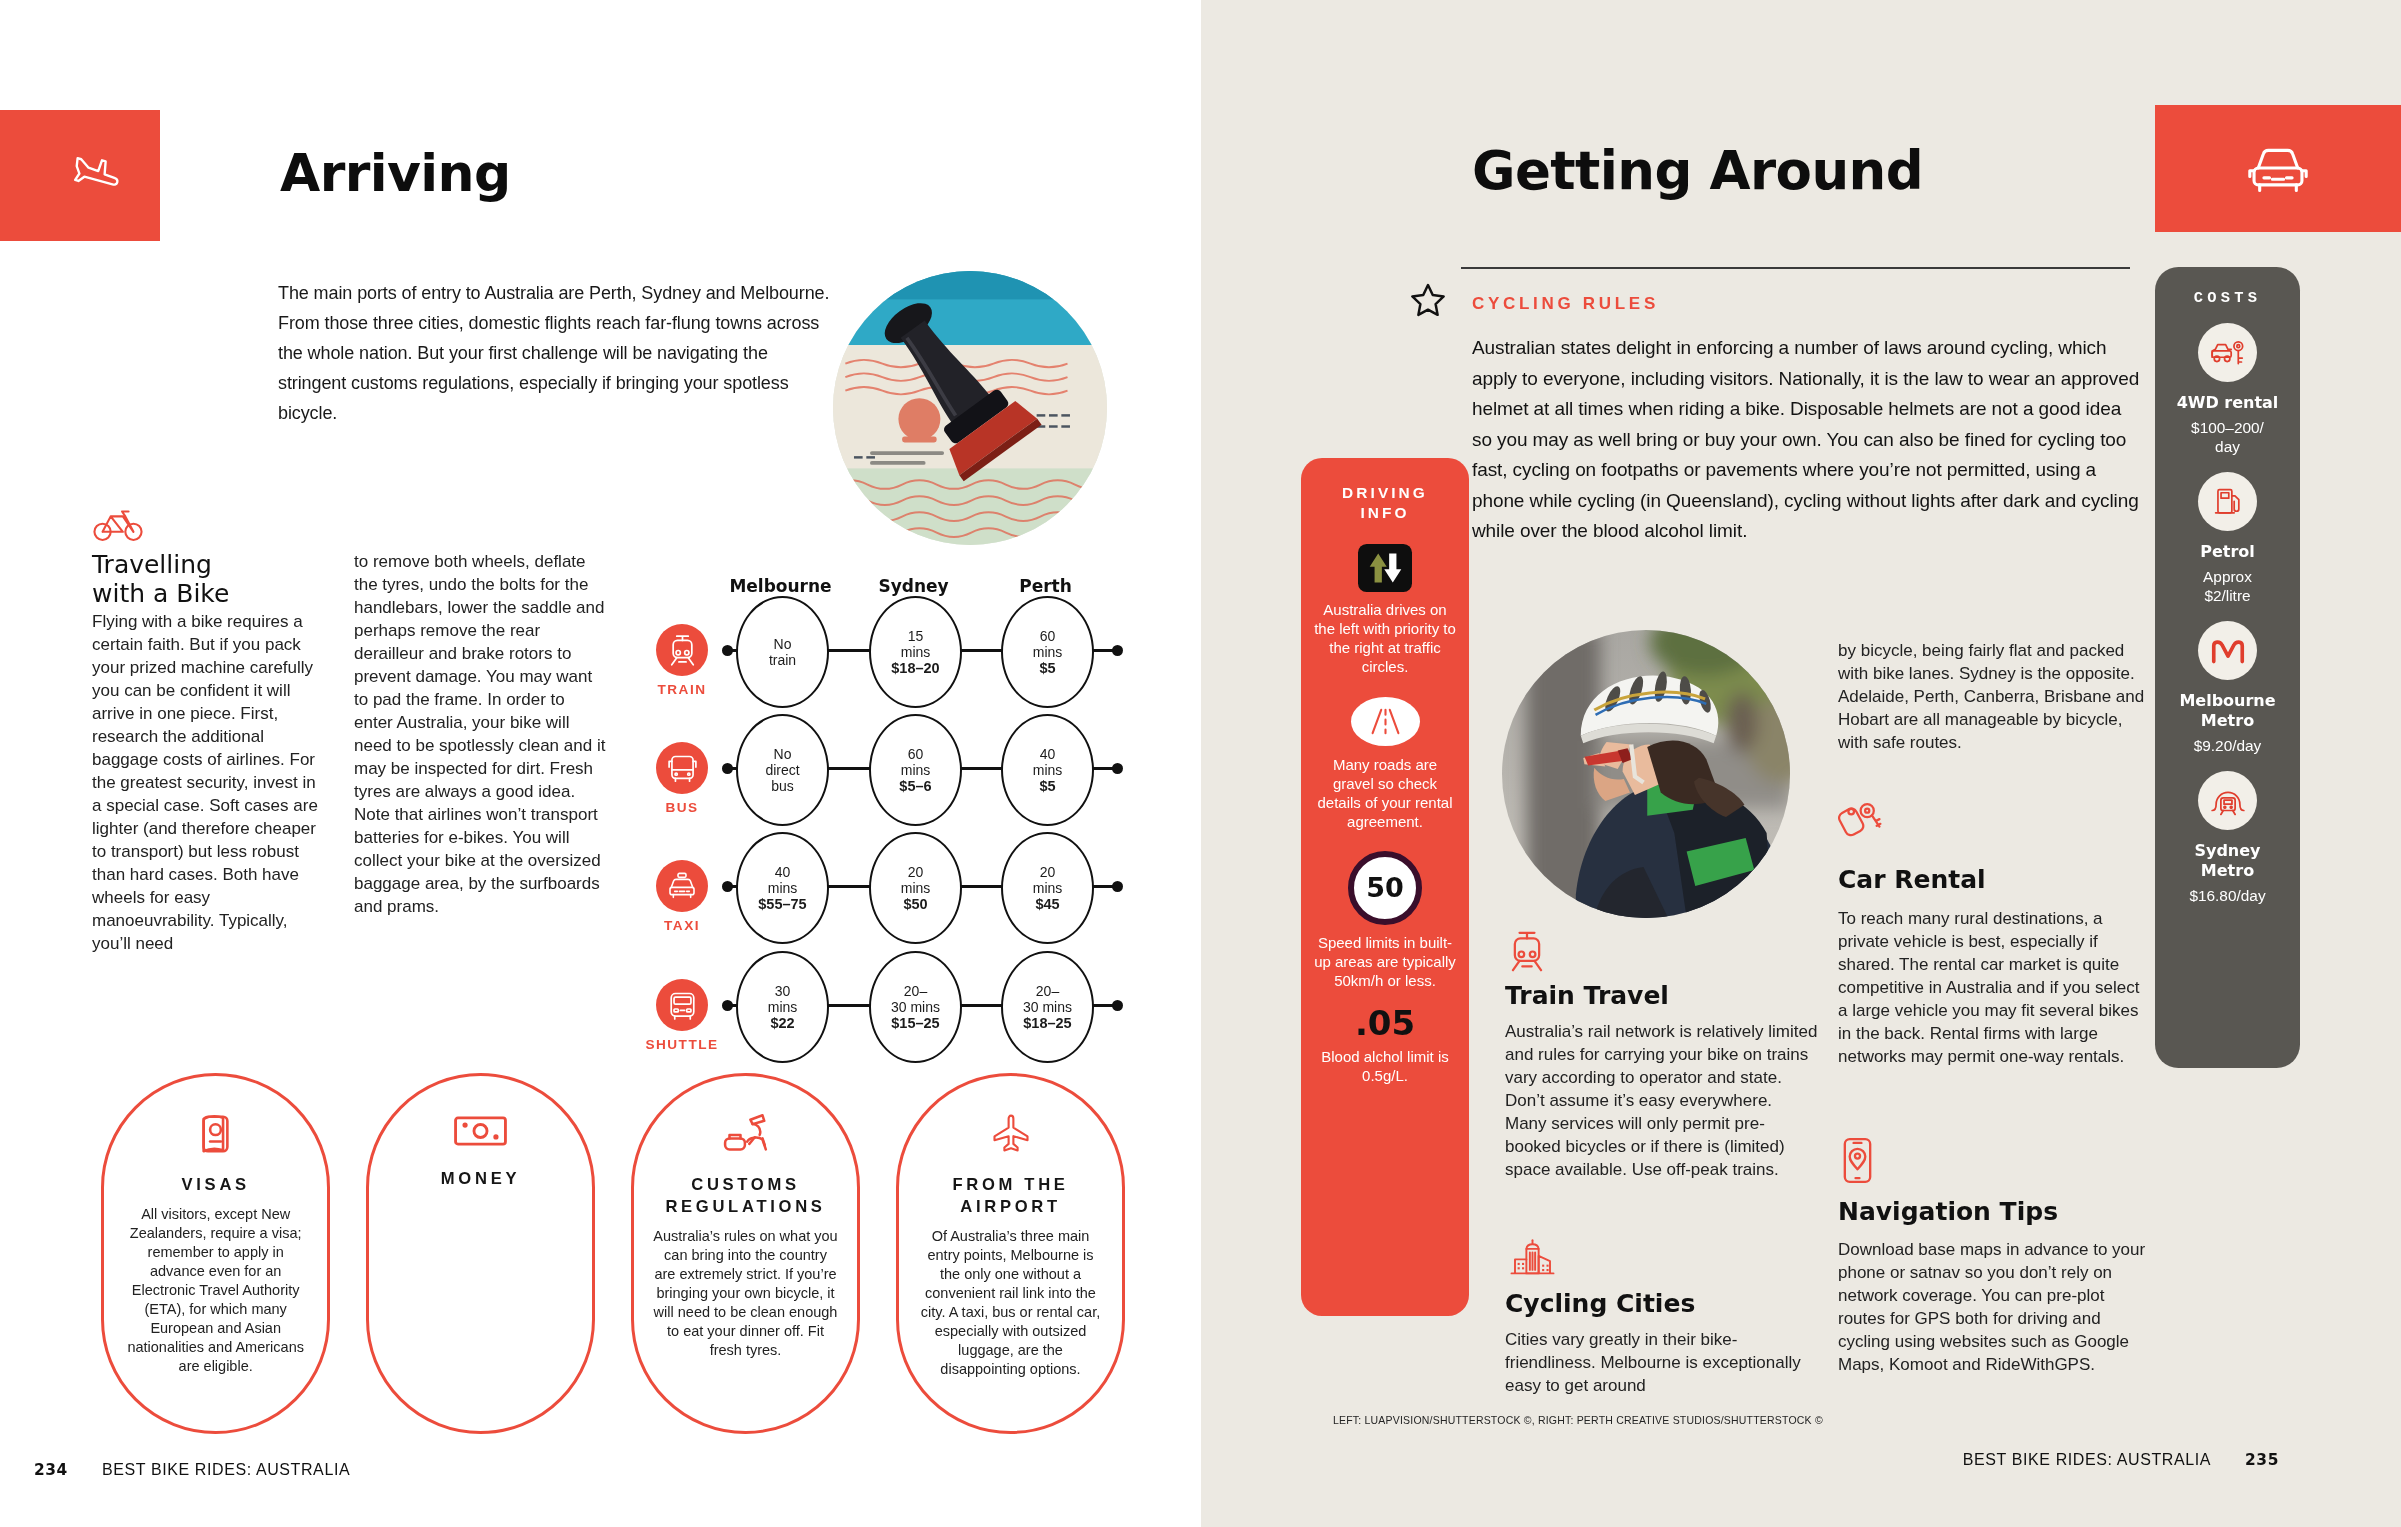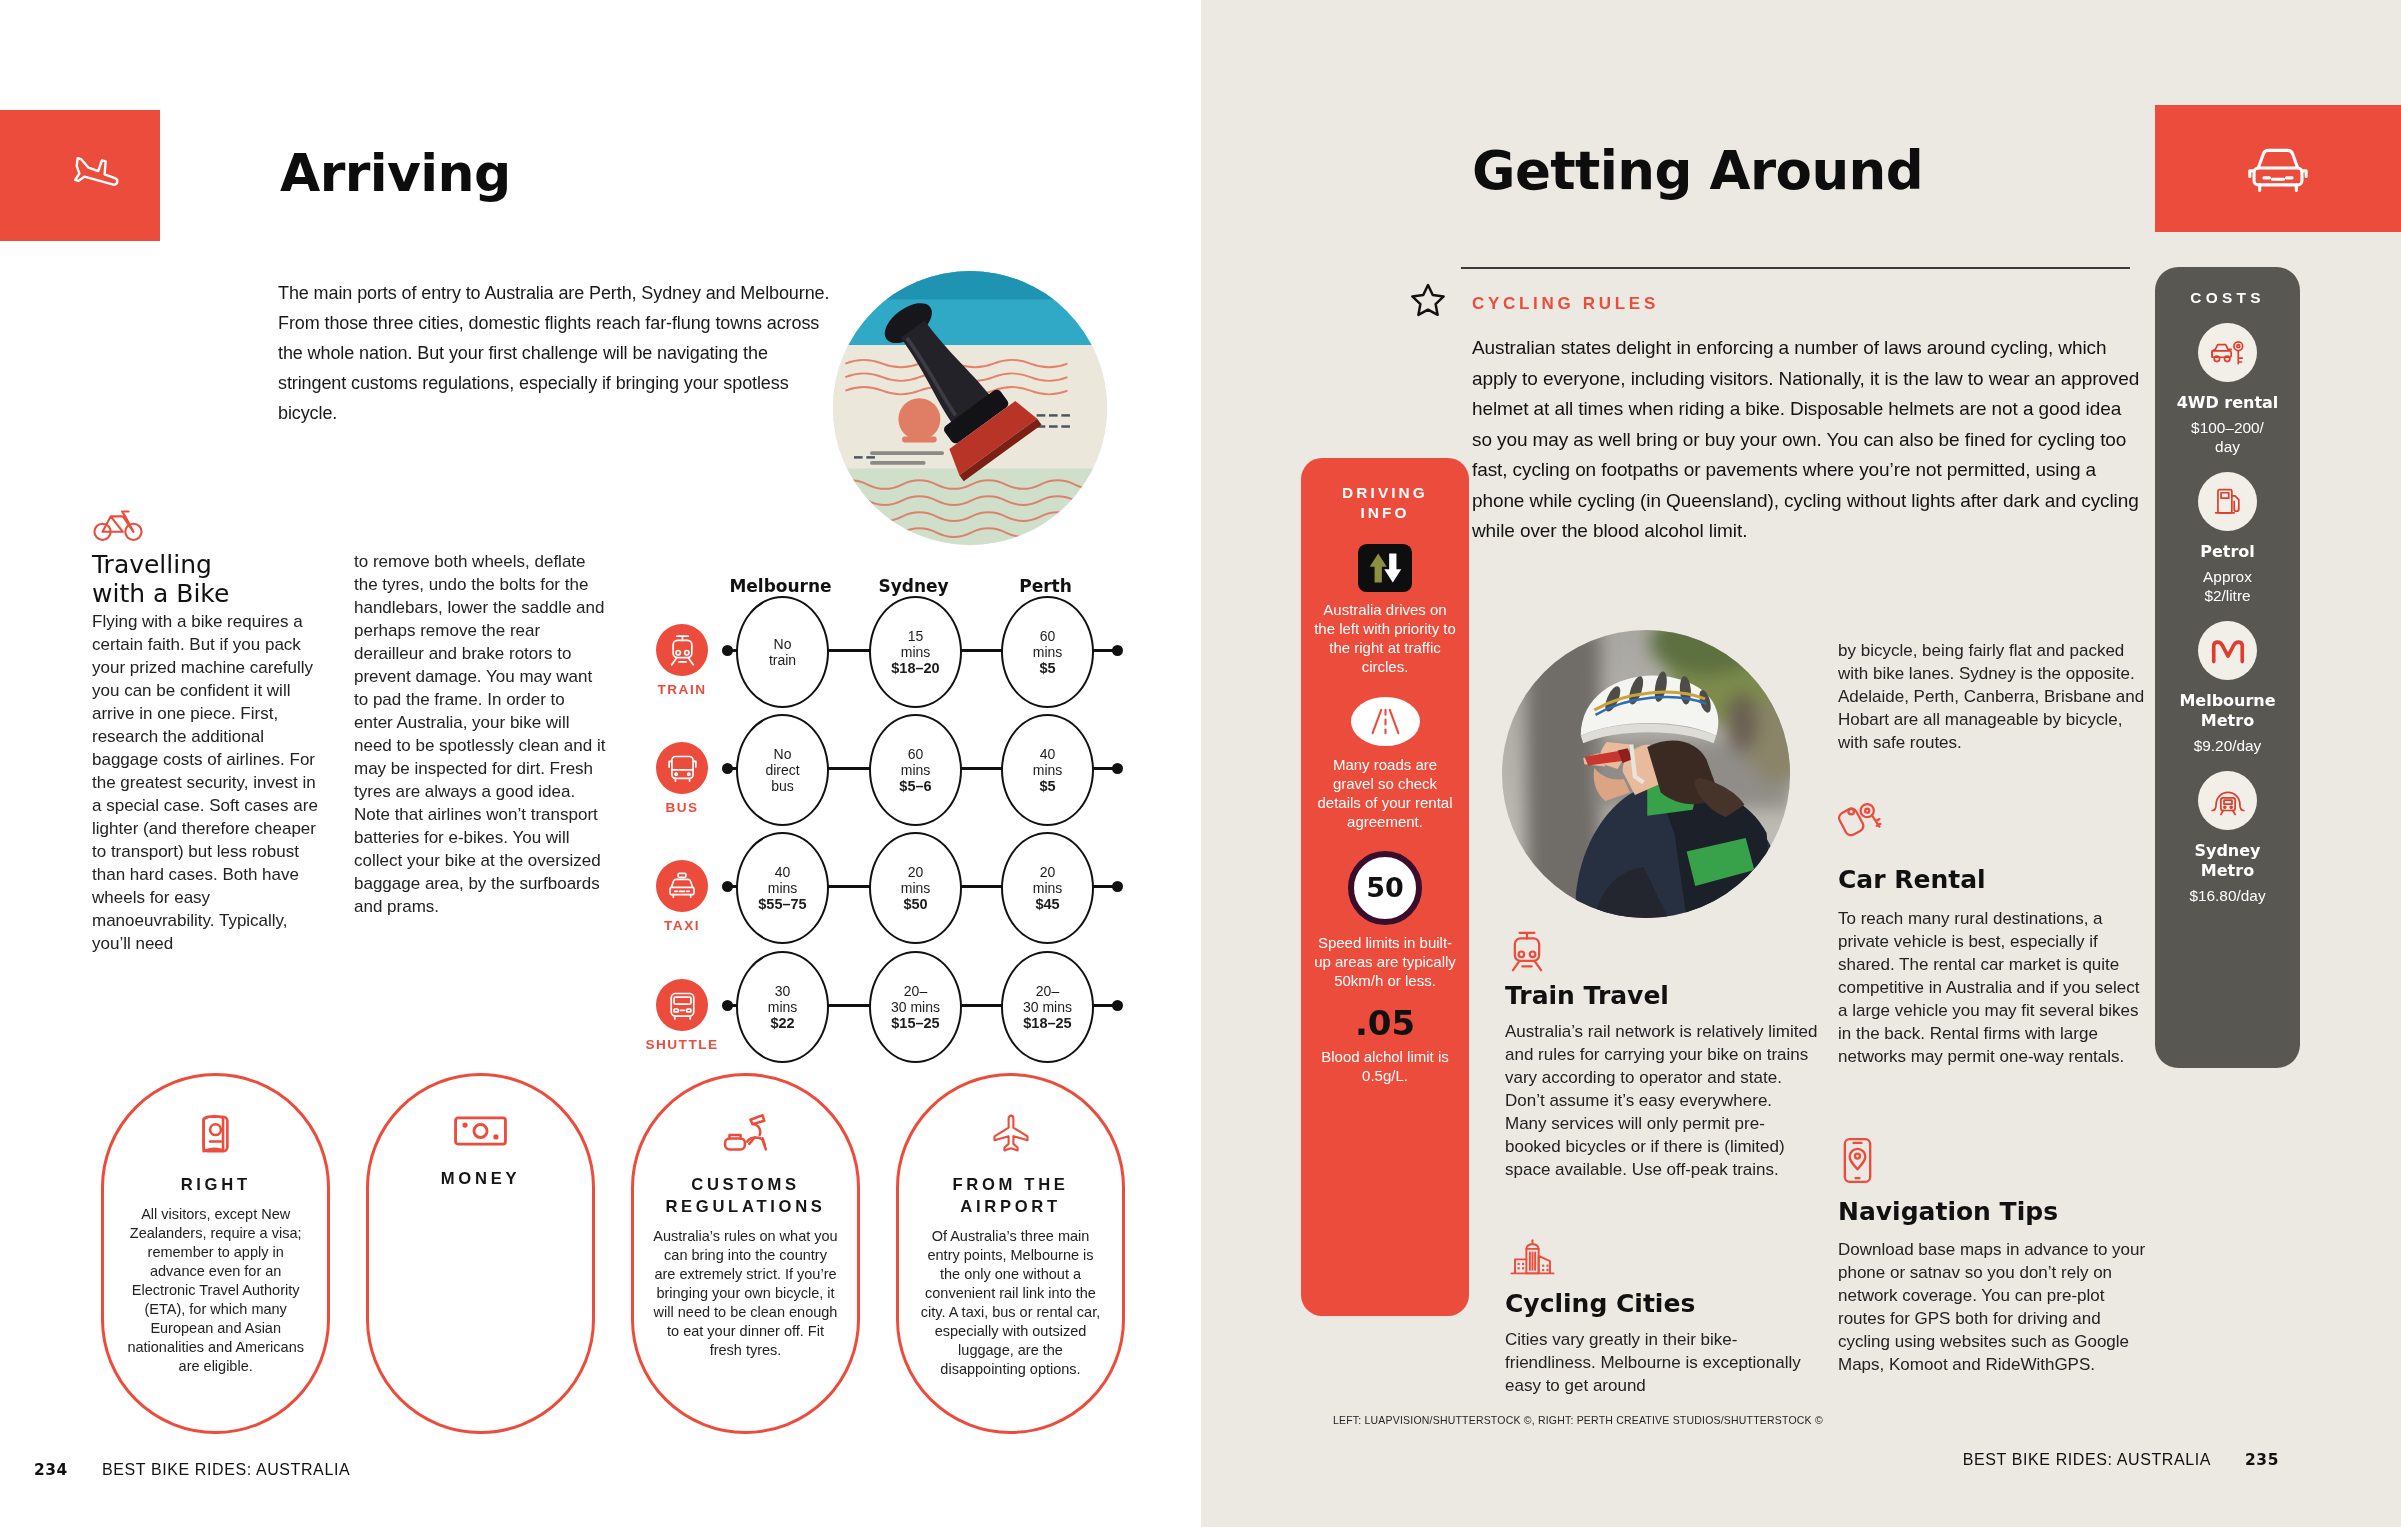--- a/index.html
+++ b/index.html
@@ -46,21 +46,21 @@
             display:flex;align-items:center;justify-content:center;}
   .roadoval{width:69px;height:49px;background:#fff;border-radius:50%;margin:21px auto 8.6px;
             display:flex;align-items:center;justify-content:center;}
   .sign{width:62px;height:62px;border-radius:50%;background:#fff;border:6.8px solid #3A0E2B;
         margin:20px auto 8.6px;display:flex;align-items:center;justify-content:center;
         font-family:"DejaVu Sans",sans-serif;font-weight:800;font-size:27px;color:#111;}
   .alc{margin-top:16px;font-family:"DejaVu Sans",sans-serif;font-weight:800;font-size:34px;color:#111;line-height:1;}
   
   .costs{left:2155px;top:267px;width:145px;height:801px;background:#595752;border-radius:23.4px;
          color:#fff;text-align:center;box-sizing:border-box;padding-top:22px;}
-  .costs .ctitle{font-weight:700;font-size:15.4px;letter-spacing:4.3px;}
+  .costs .ctitle{font-weight:700;font-size:15.4px;letter-spacing:4.3px;font-family:Liberation Mono, monospace;}
   .cc{width:59px;height:59px;border-radius:50%;background:#F2EFE8;margin:16px auto 0;
       display:flex;align-items:center;justify-content:center;}
   .clabel{margin-top:11px;font-family:"DejaVu Sans",sans-serif;font-weight:800;font-size:16px;line-height:20px;}
   .cval{margin-top:5px;font-size:15.4px;line-height:19px;font-weight:300;}
   .cval div,.clabel div{display:block;}
   .crules-h{font-weight:700;font-size:17px;letter-spacing:3.7px;color:#EC4C3C;}
   .credit{font-size:10.5px;letter-spacing:0.2px;color:#242424;}
   .foot{font-size:16px;letter-spacing:0.6px;color:#111;display:flex;align-items:baseline;gap:34px;}
   .foot .pg{font-family:"DejaVu Sans",sans-serif;font-weight:800;font-size:15.4px;}
   .rule{background:#3a3a3a;height:1.8px;}
@@ -302,21 +302,21 @@
       <span>
         <svg width="41" height="44" viewBox="0 0 38 40">
             <g fill="none" stroke="#EC4C3C" stroke-width="2.4" stroke-linecap="round" stroke-linejoin="round">
               <path d="M10 6c6-3 12-3 18-1v30c-6-2-12-2-18 1z" transform="translate(-2 0)"></path>
               <rect x="8" y="4" width="22" height="32" rx="4"></rect>
               <circle cx="19" cy="16" r="5"></circle>
               <path d="M14 27h10"></path>
             </g>
           </svg>
       </span>
-      <div class="ttl">RIGHT</div>
+      <div class="ttl">VISAS</div>
       <div class="txt">All visitors, except New Zealanders, require a visa; remember to apply in advance even for an Electronic Travel Authority (ETA), for which many European and Asian nationalities and Americans are eligible.</div>
     </div>
     <div class="oval" style="left:274px;">
       <span>
         <svg width="57" height="38" viewBox="0 0 48 32">
             <g fill="none" stroke="#EC4C3C" stroke-width="2.4" stroke-linecap="round" stroke-linejoin="round">
               <rect x="3" y="5" width="42" height="22" rx="2"></rect>
               <circle cx="24" cy="16" r="5.5"></circle>
               <circle cx="11" cy="11" r="1" fill="#EC4C3C"></circle>
               <circle cx="37" cy="21" r="1" fill="#EC4C3C"></circle>

